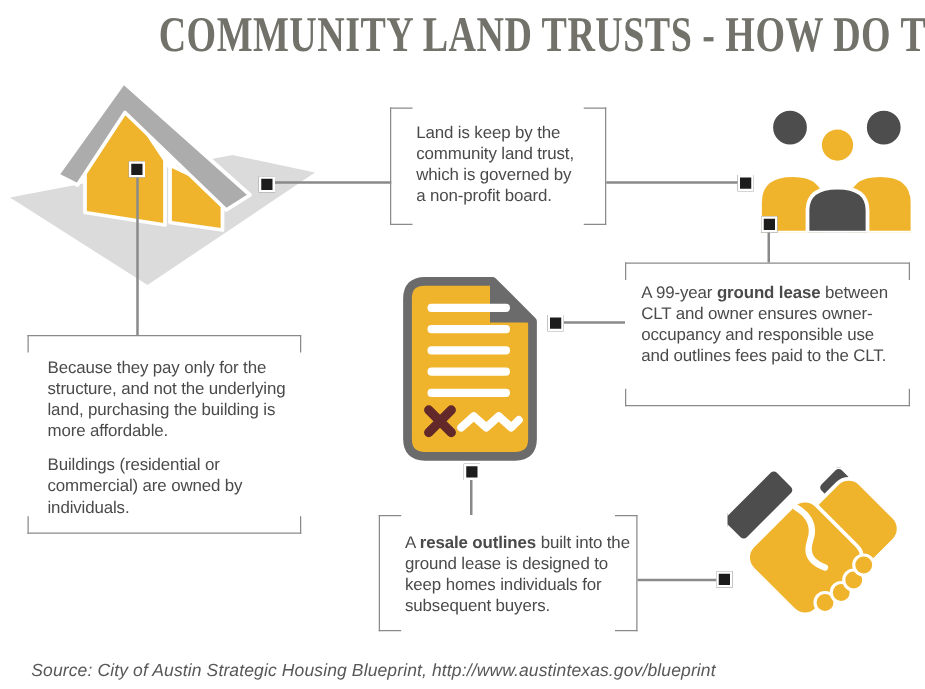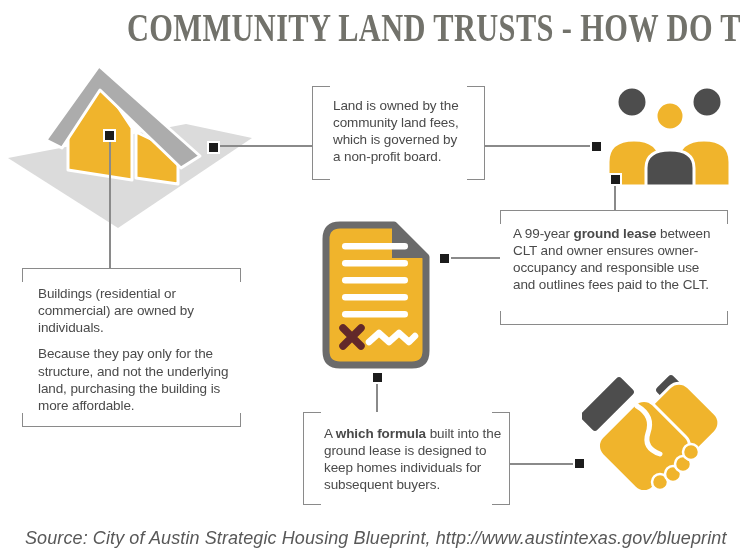--- a/index.html
+++ b/index.html
@@ -48,21 +48,21 @@
   
   .icon { position:absolute; }
   .icon-house     { left:0px;   top:58px;  }
   .icon-people    { left:598px; top:82px;  }
   .icon-document  { left:318px; top:219px; }
   .icon-handshake { left:582px; top:374px; }
 
   
   .source {
     position:absolute; left:25px; top:528px; font-style:italic;
-    font-size:18px; color:#585858; letter-spacing:0.1px;
+    font-size:14px; color:#585858; letter-spacing:0.1px;
   }
 </style>
 </head>
 <body>
 
 <div class="stage">
 
   <div class="title">
     <span>COMMUNITY LAND TRUSTS - HOW DO THEY WORK?</span>
   </div>
@@ -127,43 +127,43 @@
   <div class="dot" style="left:207px; top:141px;"></div>
   <div class="dot" style="left:590px; top:140px;"></div>
   <div class="dot" style="left:609px; top:173px;"></div>
   <div class="dot" style="left:438px; top:252px;"></div>
   <div class="dot" style="left:371px; top:371px;"></div>
   <div class="dot" style="left:573px; top:457px;"></div>
 
   <div class="box box-land-owned">
     <div class="fl"></div>
     <div class="fr"></div>
-    <div class="content">Land is owned by the community land fees, which is governed by a non-profit board.</div>
+    <div class="content">Land is keep by the community land trust, which is governed by a non-profit board.</div>
   </div>
 
   <div class="box box-ground-lease">
     <div class="ft"></div>
     <div class="fb"></div>
     <div class="content">
       <span>A 99-year </span><b>ground lease</b><span> between CLT and owner ensures owner-occupancy and responsible use and outlines fees paid to the CLT.</span>
     </div>
   </div>
 
   <div class="box box-buildings">
     <div class="ft"></div>
     <div class="fb"></div>
     <div class="content">
+      <p>Because they pay only for the structure, and not the underlying land, purchasing the building is more affordable.</p>
       <p>Buildings (residential or commercial) are owned by individuals.</p>
-      <p>Because they pay only for the structure, and not the underlying land, purchasing the building is more affordable.</p>
     </div>
   </div>
 
   <div class="box box-resale">
     <div class="fl"></div>
     <div class="fr"></div>
     <div class="content">
-      <span>A </span><b>which formula</b><span> built into the ground lease is designed to keep homes individuals for subsequent buyers.</span>
+      <span>A </span><b>resale outlines</b><span> built into the ground lease is designed to keep homes individuals for subsequent buyers.</span>
     </div>
   </div>
 
   <div class="source">Source: City of Austin Strategic Housing Blueprint, http://www.austintexas.gov/blueprint</div>
 
 </div>
 
 </body></html>

